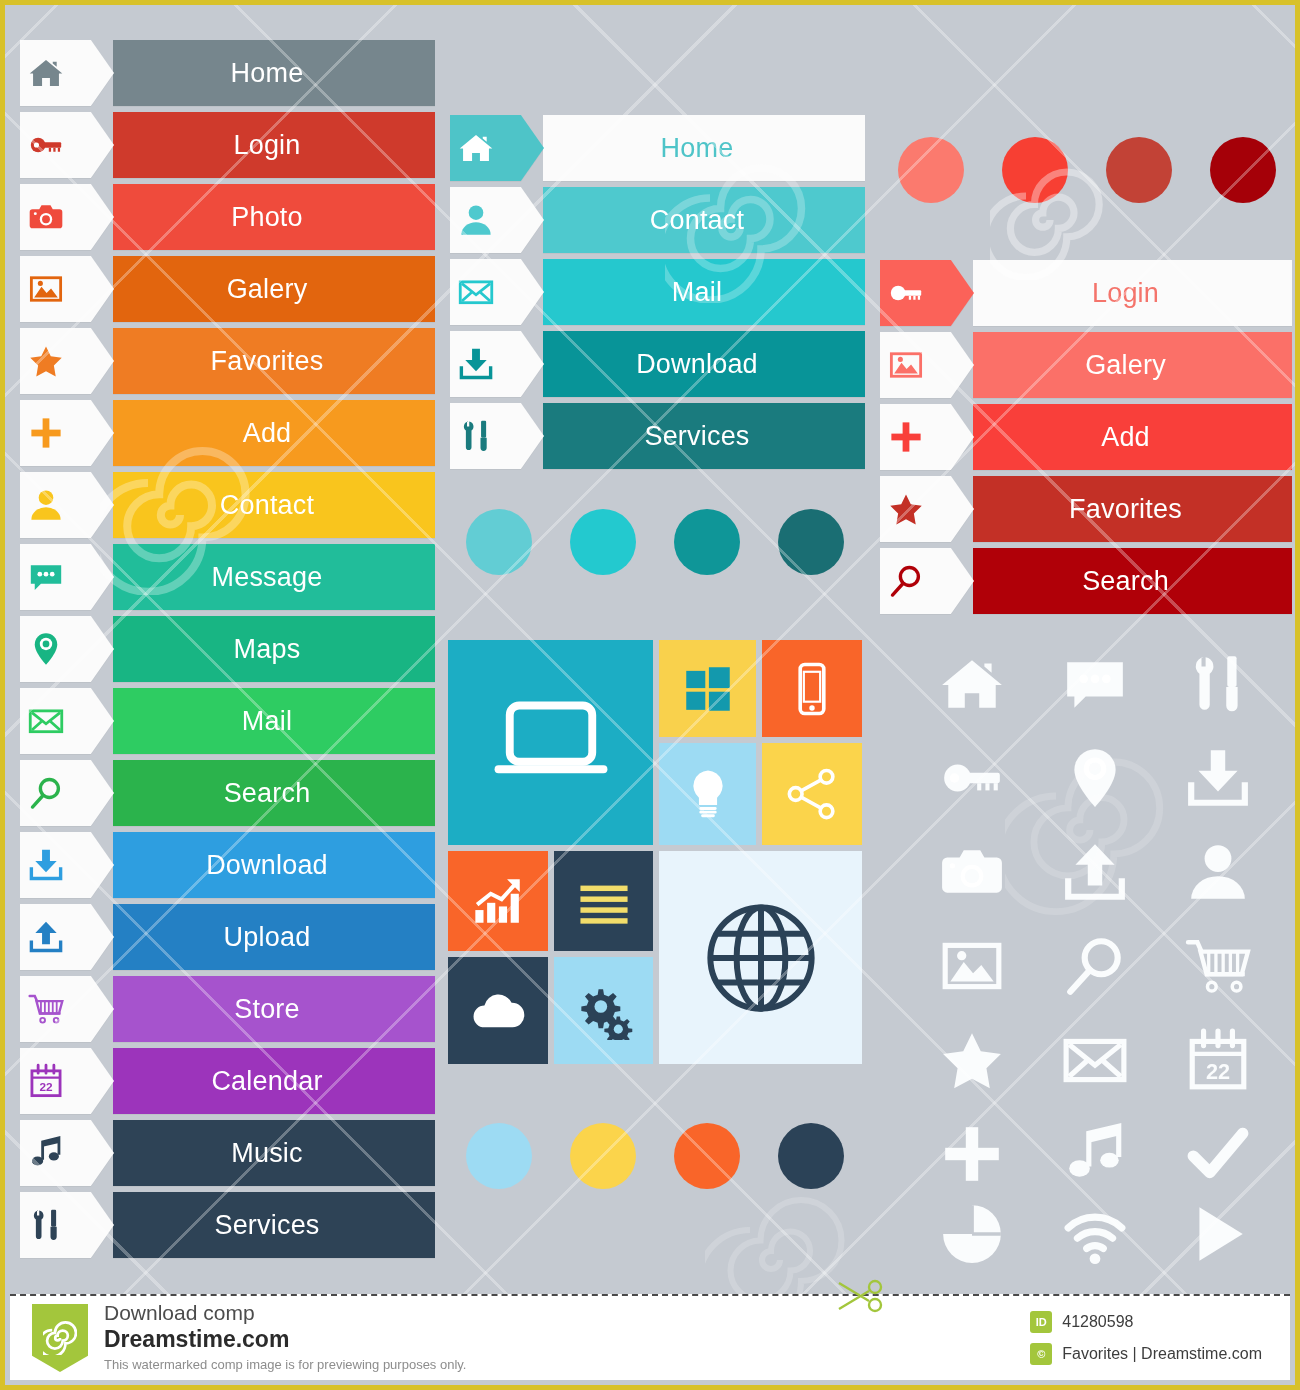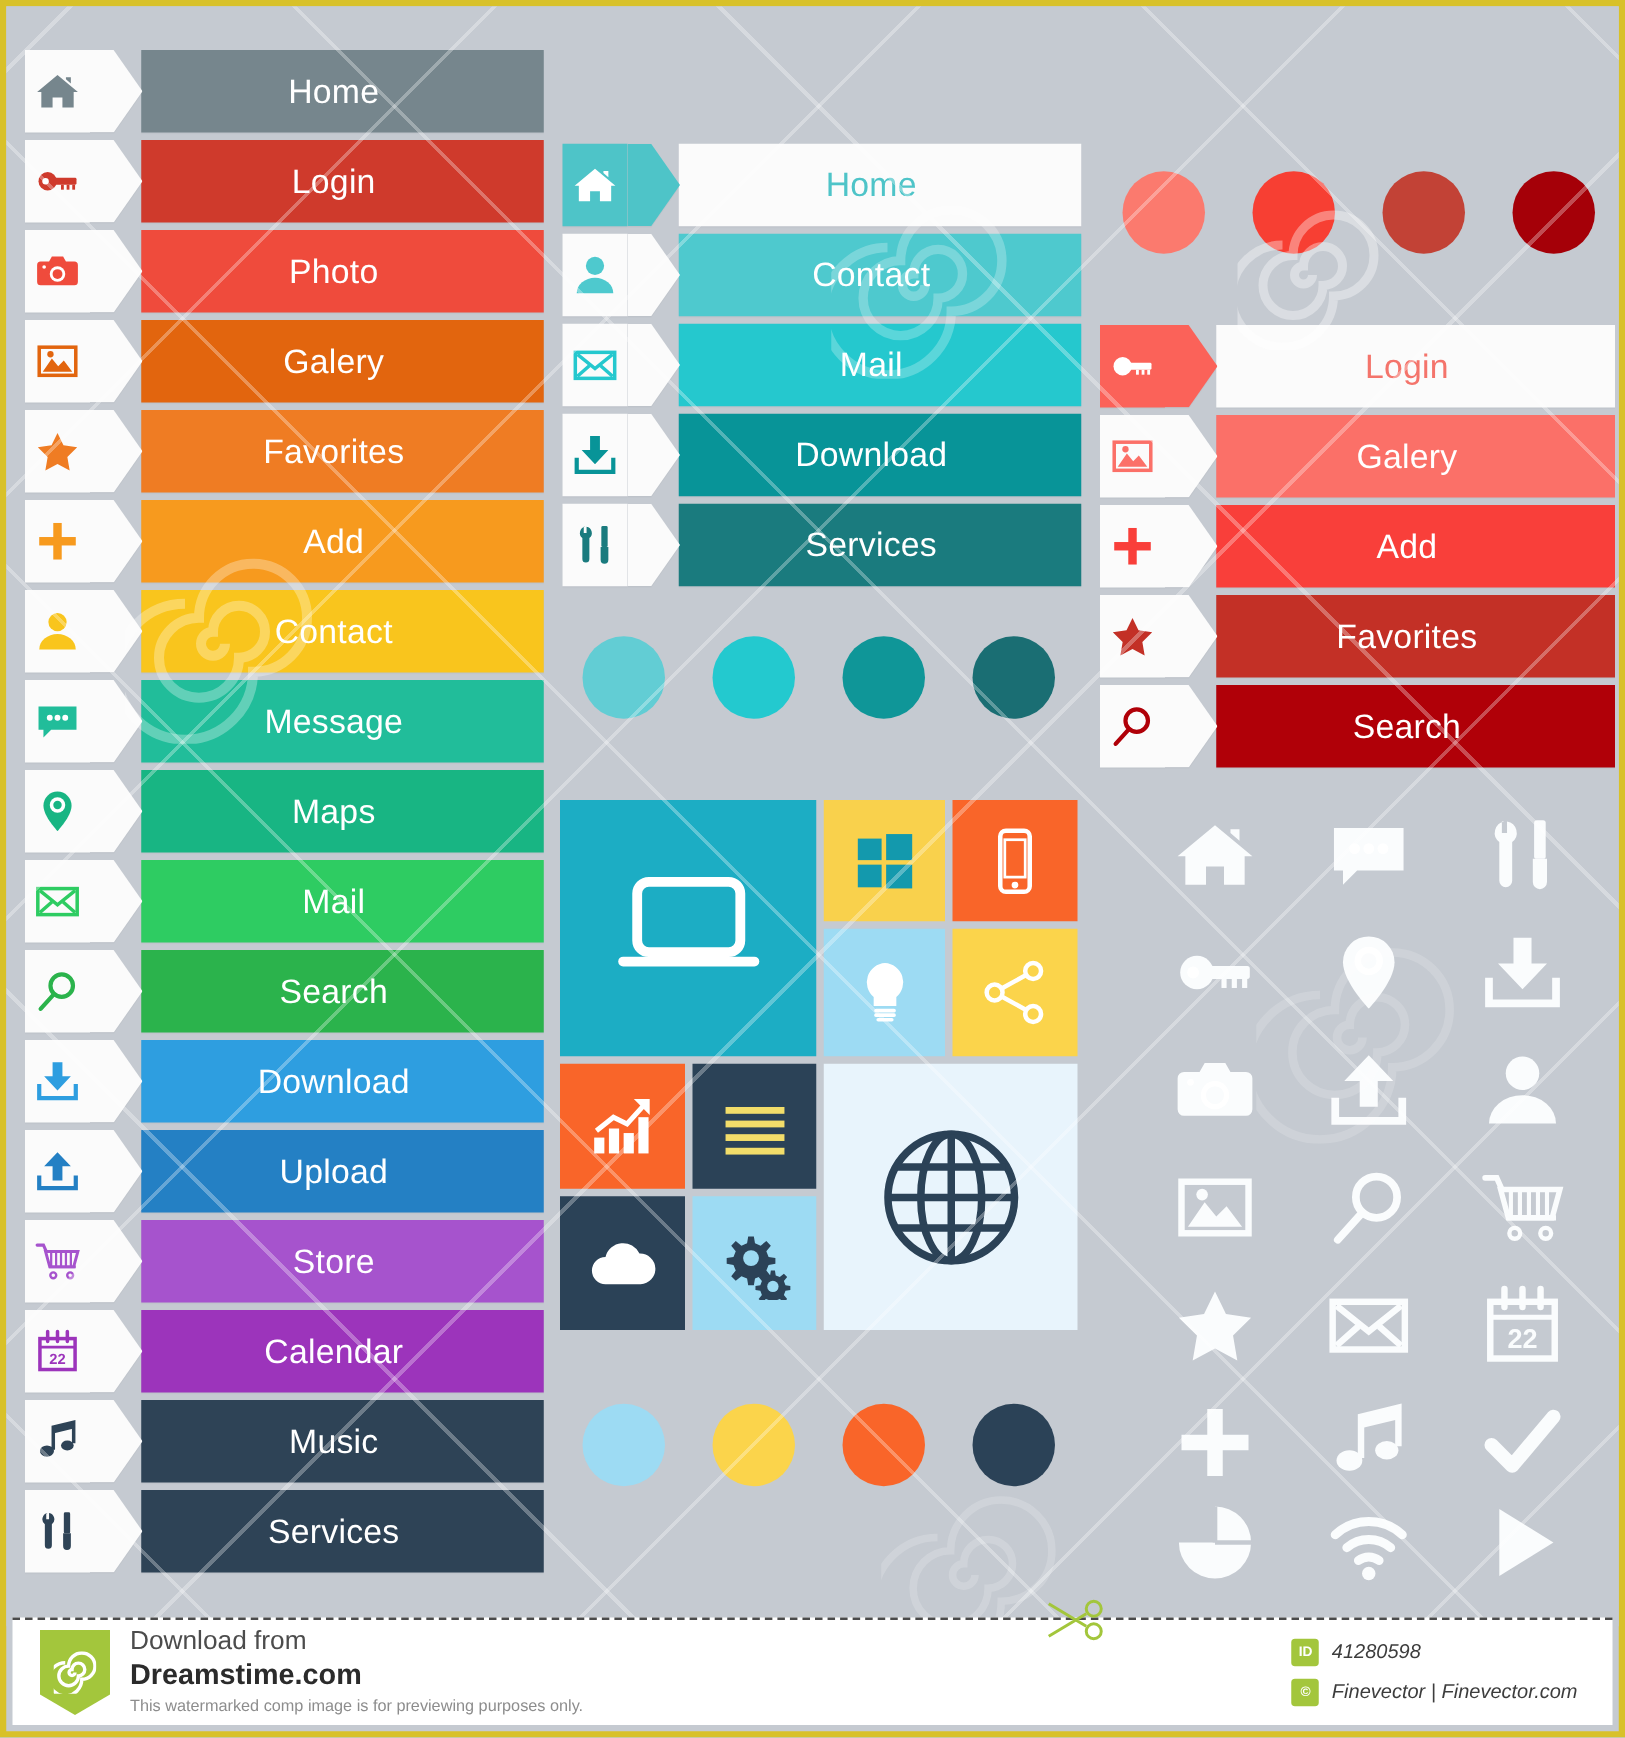--- a/index.html
+++ b/index.html
@@ -124,21 +124,21 @@
   #fright{
     margin-left:auto;margin-right:28px;
     display:flex;flex-direction:column;gap:10px;
   }
   .frow{display:flex;align-items:center;gap:10px;}
   .fchip{
     width:22px;height:22px;background:#a3c63c;border-radius:3px;
     display:flex;align-items:center;justify-content:center;
     color:#fff;font-size:11px;font-weight:bold;line-height:1;
   }
-  .fval{font-size:16px;color:#3d3d3d;font-style:italic;}
+  .fval{font-size:16px;color:#3d3d3d;}
   #scissors{
     position:absolute;left:830px;bottom:72px;z-index:81;
     color:#a3c63c;
   }
 </style>
 </head>
 <body>
 
 <div id="frame">
   <div id="canvas">
@@ -773,28 +773,28 @@
     </g>
   </svg>
 
   <div id="footer">
     <div id="fbadge">
       <svg width="34" height="34" viewBox="0 0 100 100">
         <path d="M50 50 m0 0 a7 7 0 1 1 -7 -7 a15 15 0 1 1 15 15 a23 23 0 1 1 -23 -23 a31 31 0 1 1 31 31 a39 39 0 1 1 -39 -39" fill="none" stroke="#ffffff" stroke-width="8"></path>
       </svg>
     </div>
     <div id="ftext">
-      <div class="l1">Download from</div>
+      <div class="l1">Download comp</div>
       <div class="l2">Dreamstime.com</div>
       <div class="l3">This watermarked comp image is for previewing purposes only.</div>
     </div>
     <div id="fright">
       <div class="frow">
         <span class="fchip">ID</span>
         <span class="fval">41280598</span>
       </div>
       <div class="frow">
         <span class="fchip">©</span>
-        <span class="fval">Finevector | Finevector.com</span>
+        <span class="fval">Favorites | Dreamstime.com</span>
       </div>
     </div>
   </div>
 </div>
 
 </body></html>

